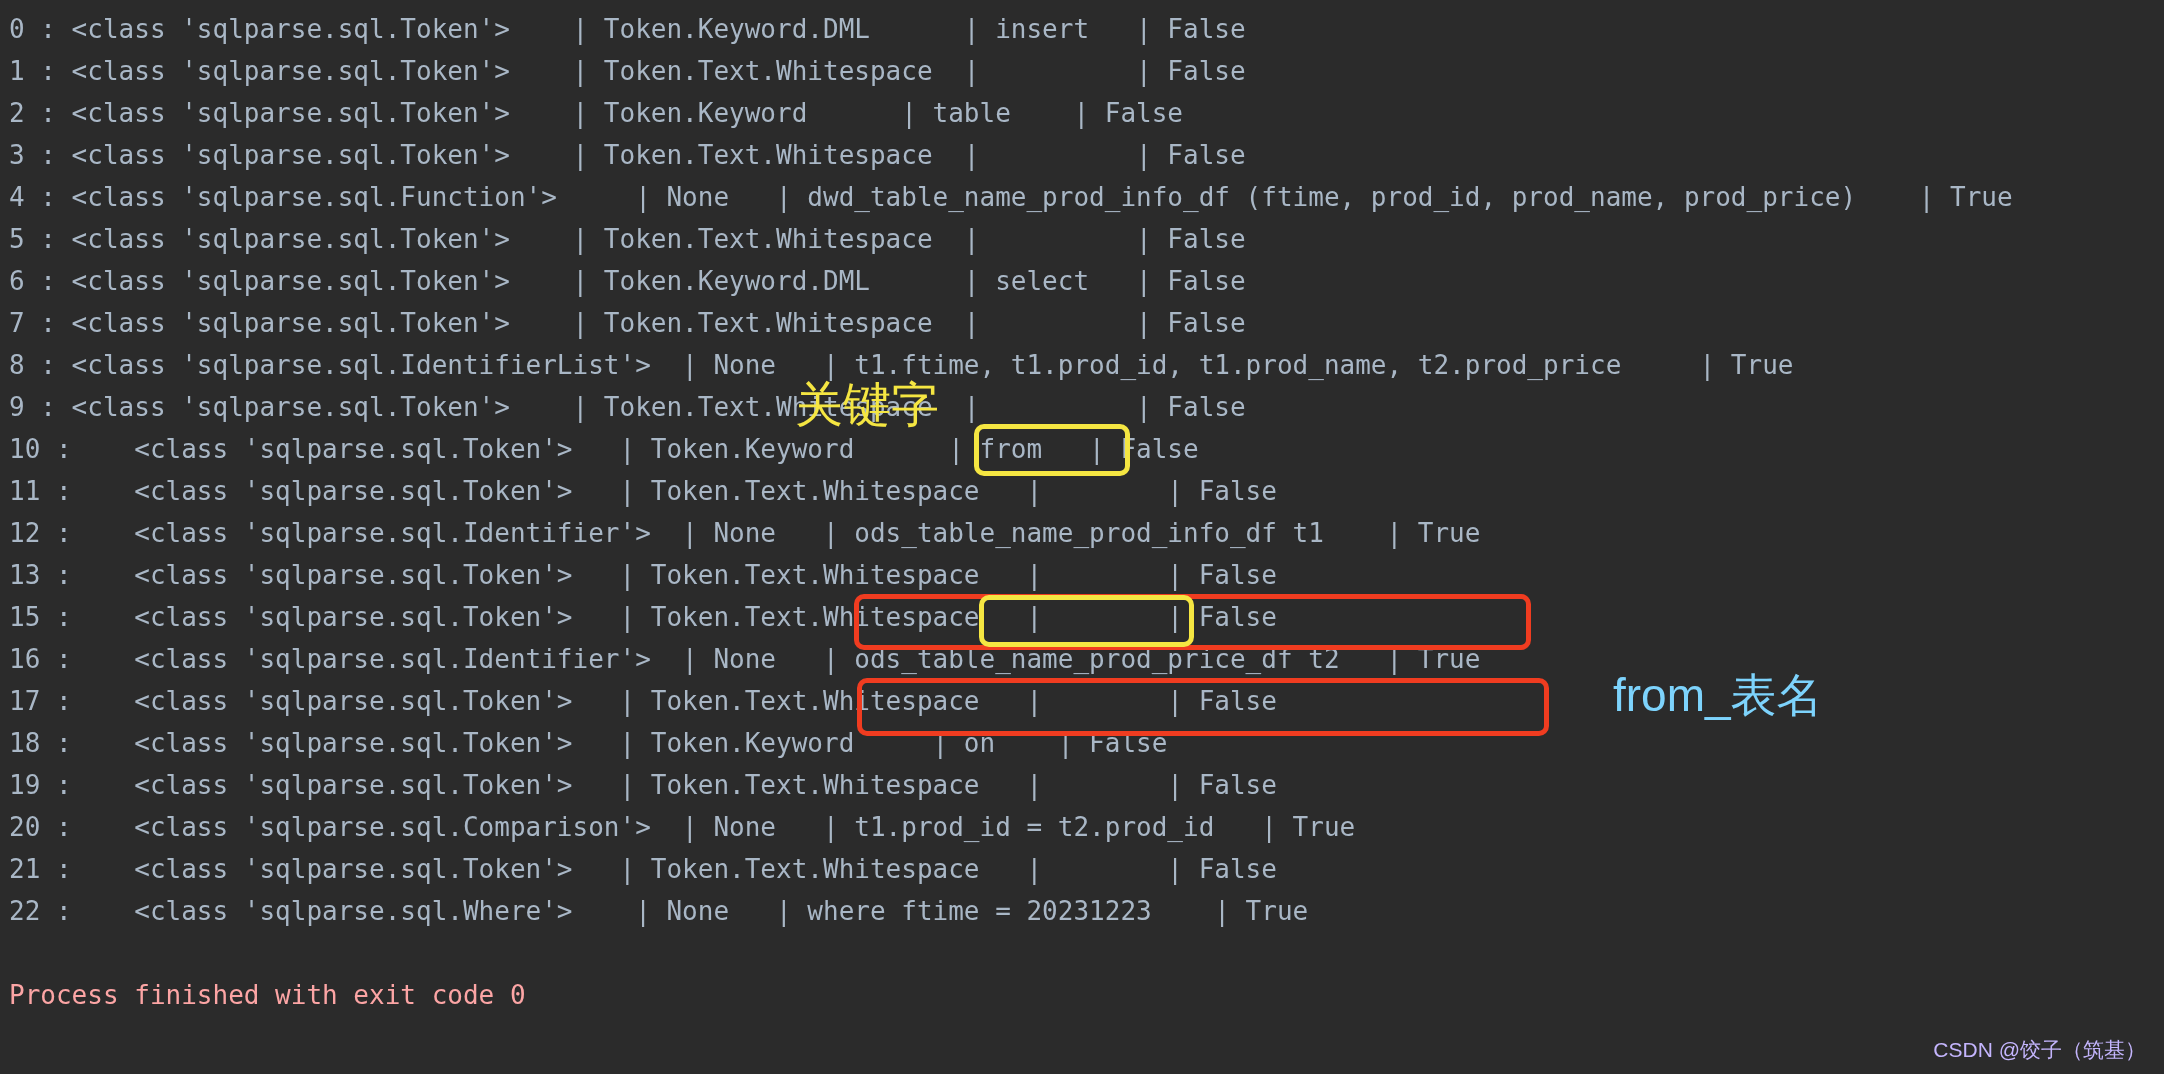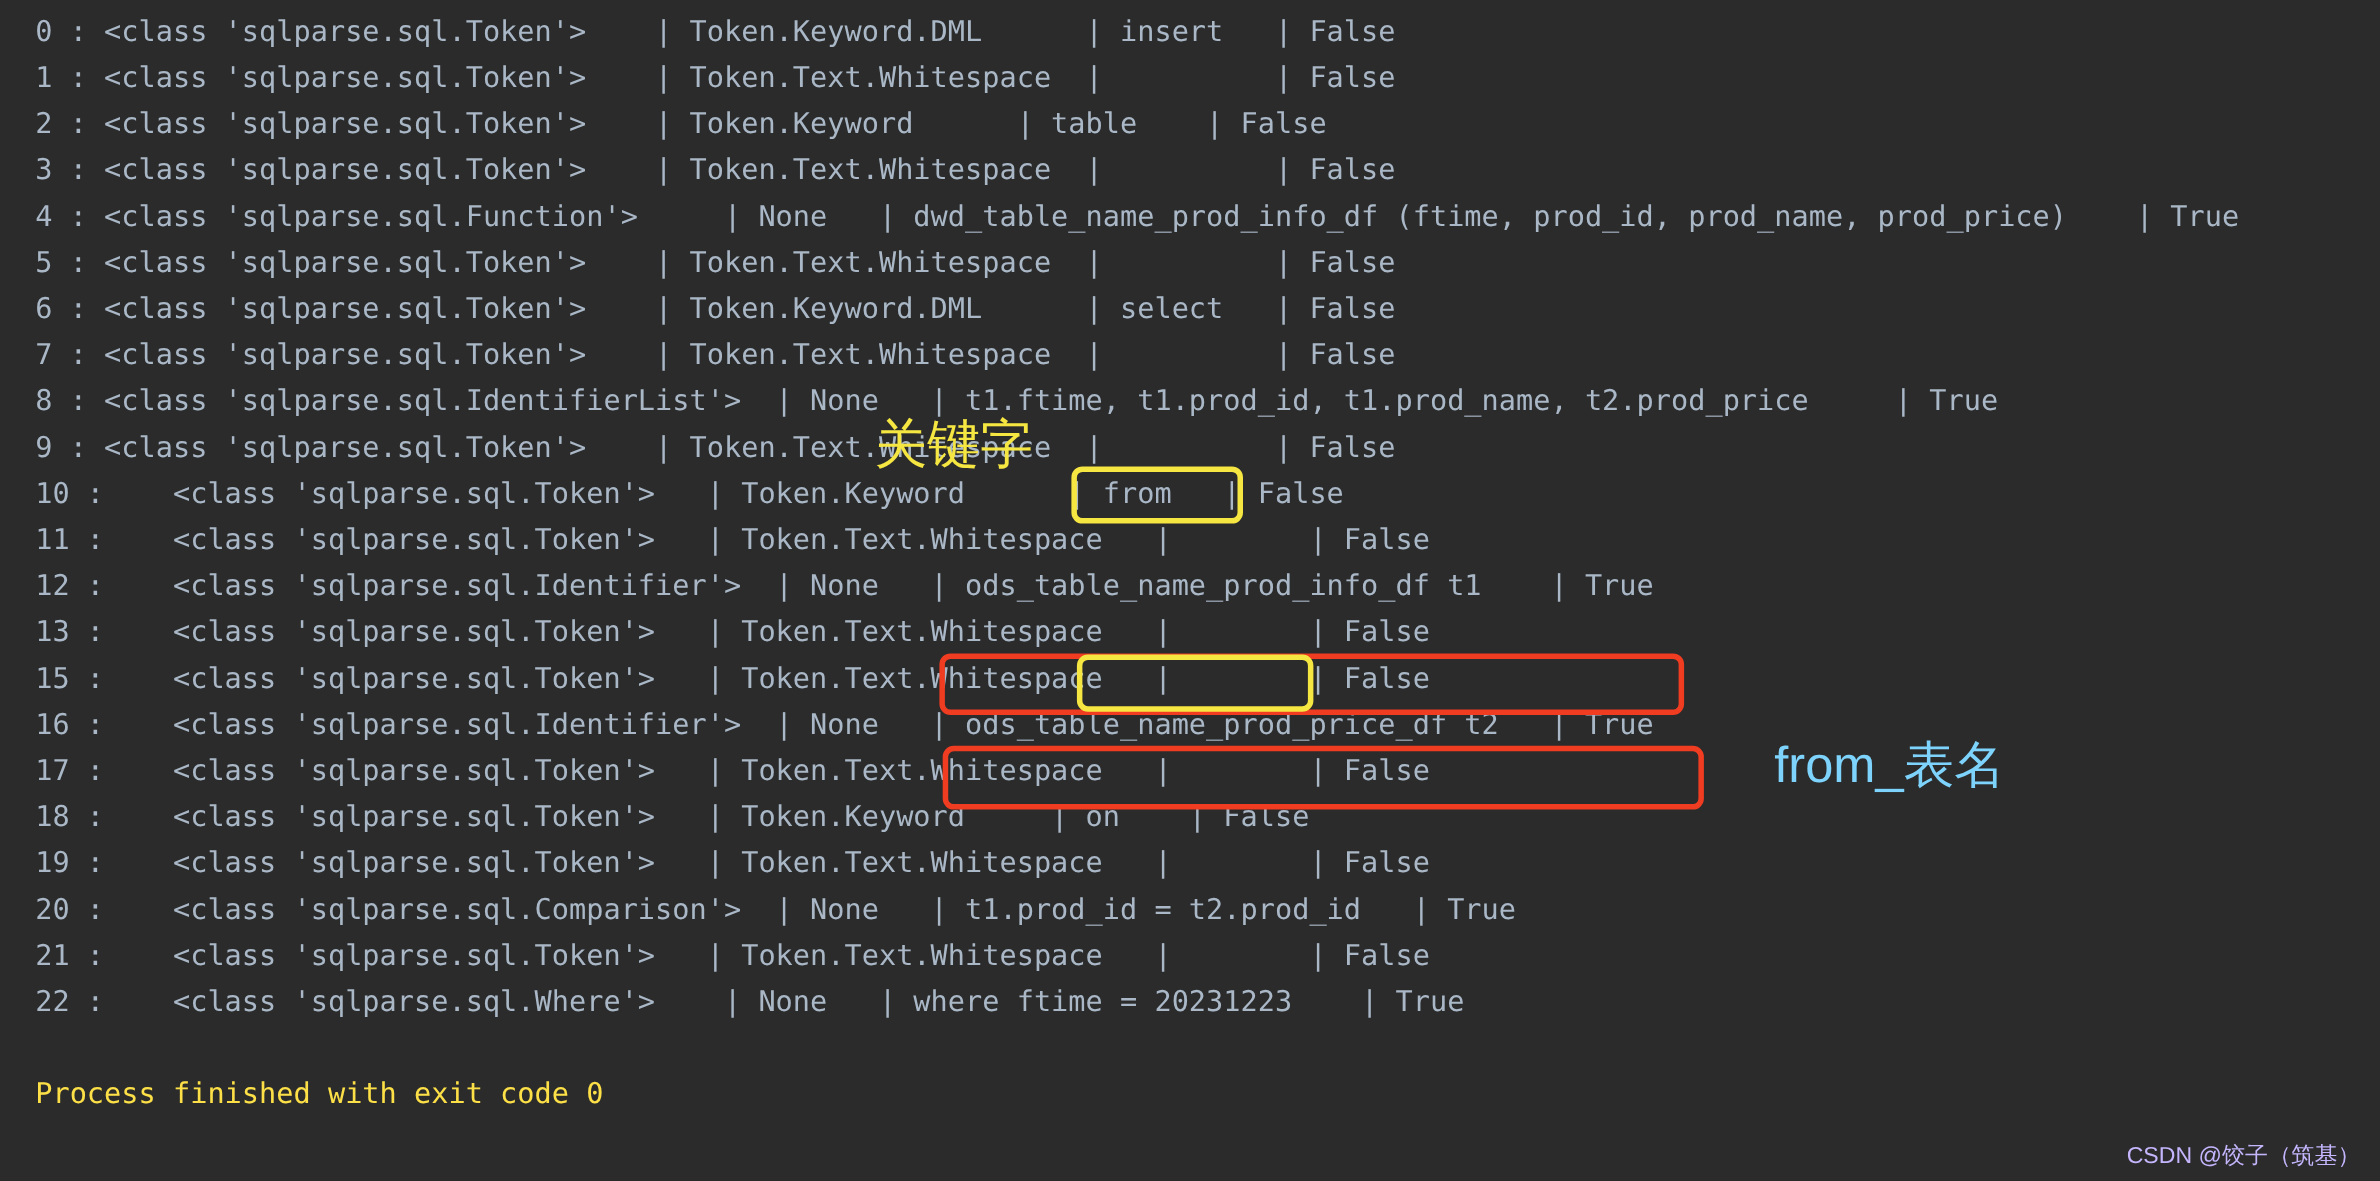--- a/index.html
+++ b/index.html
@@ -22,24 +22,24 @@
     width: 2164px;
     padding: 8px 0 0 0;
   }
   .line {
     height: 42px;
     line-height: 42px;
     white-space: pre;
     color: #a9b7c6;
     font-size: 26px;
     letter-spacing: 0px;
-    padding-left: 32px;
+    padding-left: 9px;
   }
   .line.spacer { color: transparent; }
-  .line.process-line { color: #fde047; }
+  .line.process-line { color: #fca5a5; }
 
   
   #annotations {
     position: absolute;
     left: 0; top: 0;
     width: 2164px;
     height: 1074px;
     pointer-events: none;
   }
   .box {

